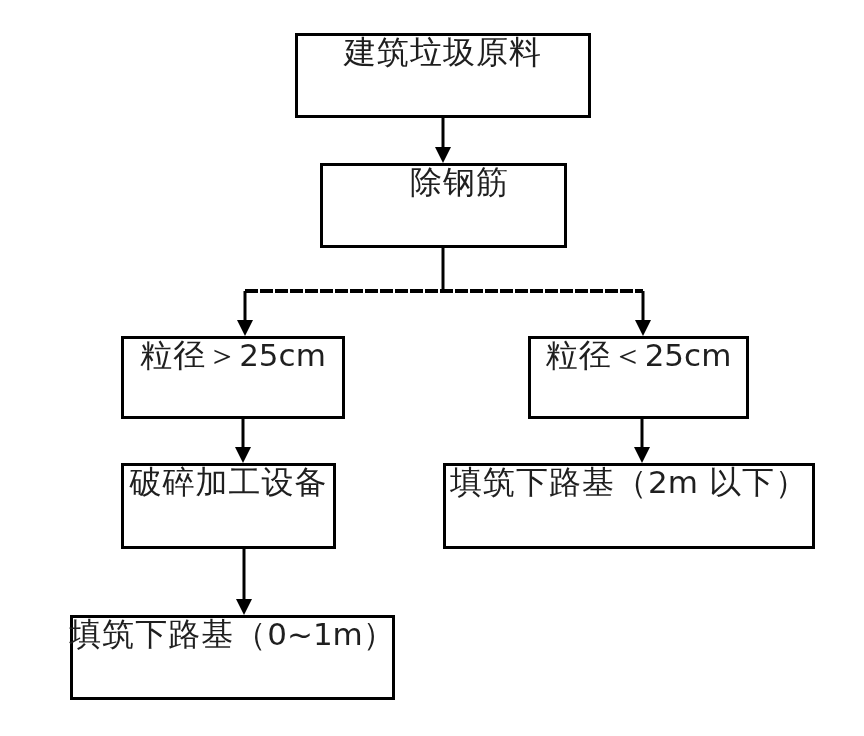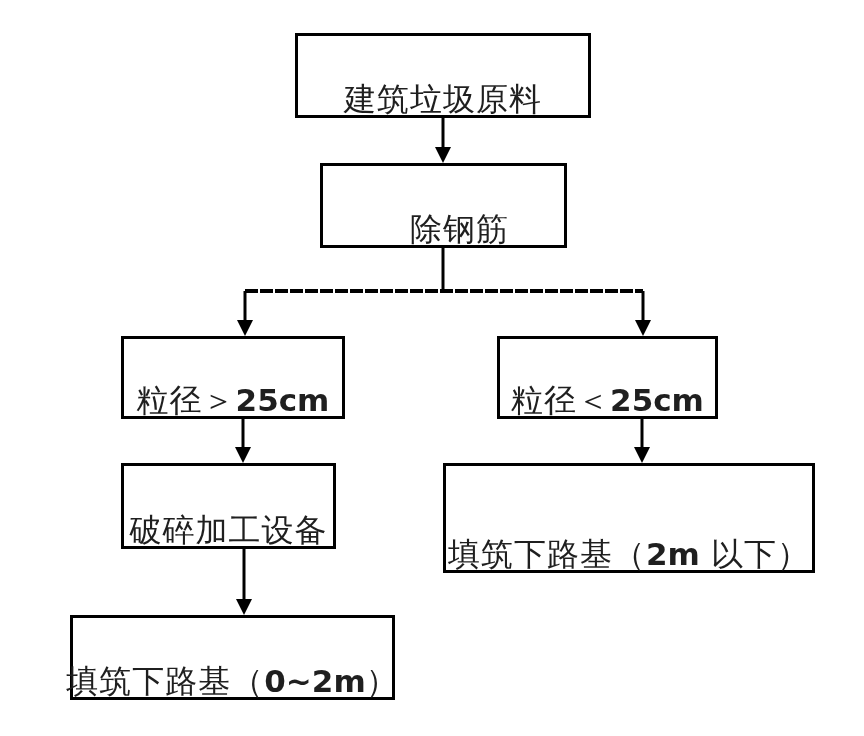--- a/index.html
+++ b/index.html
@@ -20,46 +20,46 @@
     top: 0;
     width: 864px;
     height: 736px;
   }
   .node {
     position: absolute;
     box-sizing: border-box;
     border: 3px solid #000000;
     background: #ffffff;
     display: flex;
-    align-items: flex-end;
+    align-items: flex-start;
     justify-content: center;
     font-family: "DejaVu Serif", "Liberation Serif", serif;
     font-size: 32px;
     color: #1f1f1f;
     letter-spacing: 1px;
     white-space: nowrap;
     text-align: center;
   }
   .node .label { line-height: 1; }
   .seg-cjk {
     font-family: "DejaVu Serif", "Liberation Serif", serif;
   }
   .seg-latin {
     font-family: "DejaVu Sans", "Liberation Sans", sans-serif;
-    font-weight: 700;
+    font-weight: 400;
     font-size: 31px;
     letter-spacing: 0;
   }
   
   #node-raw-material   { left: 295px; top: 33px;  width: 296px; height: 85px; }
   #node-remove-rebar   { left: 320px; top: 163px; width: 247px; height: 85px; padding-left: 32px; }
   #node-large-particle { left: 121px; top: 336px; width: 224px; height: 83px; }
-  #node-small-particle { left: 497px; top: 336px; width: 221px; height: 83px; }
+  #node-small-particle { left: 528px; top: 336px; width: 221px; height: 83px; }
   #node-crusher        { left: 121px; top: 463px; width: 215px; height: 86px; }
-  #node-lower-subgrade { left: 443px; top: 463px; width: 372px; height: 110px; }
+  #node-lower-subgrade { left: 443px; top: 463px; width: 372px; height: 86px; }
   #node-upper-subgrade { left: 70px;  top: 615px; width: 325px; height: 85px; }
 </style>
 </head>
 <body>
 
 <div class="canvas">
 
   <svg class="connector-layer" width="864" height="736" viewBox="0 0 864 736">
 
     <line x1="443" y1="118" x2="443" y2="148" stroke-width="3" stroke="#000000"></line>
@@ -103,16 +103,16 @@
 
   <div class="node" id="node-crusher">
     <span class="label"><span class="seg-cjk">破碎加工设备</span></span>
   </div>
 
   <div class="node" id="node-lower-subgrade">
     <span class="label"><span class="seg-cjk">填筑下路基（</span><span class="seg-latin">2m</span><span class="seg-cjk"> 以下）</span></span>
   </div>
 
   <div class="node" id="node-upper-subgrade">
-    <span class="label"><span class="seg-cjk">填筑下路基（</span><span class="seg-latin">0~2m</span><span class="seg-cjk">）</span></span>
+    <span class="label"><span class="seg-cjk">填筑下路基（</span><span class="seg-latin">0~1m</span><span class="seg-cjk">）</span></span>
   </div>
 
 </div>
 
 </body></html>

